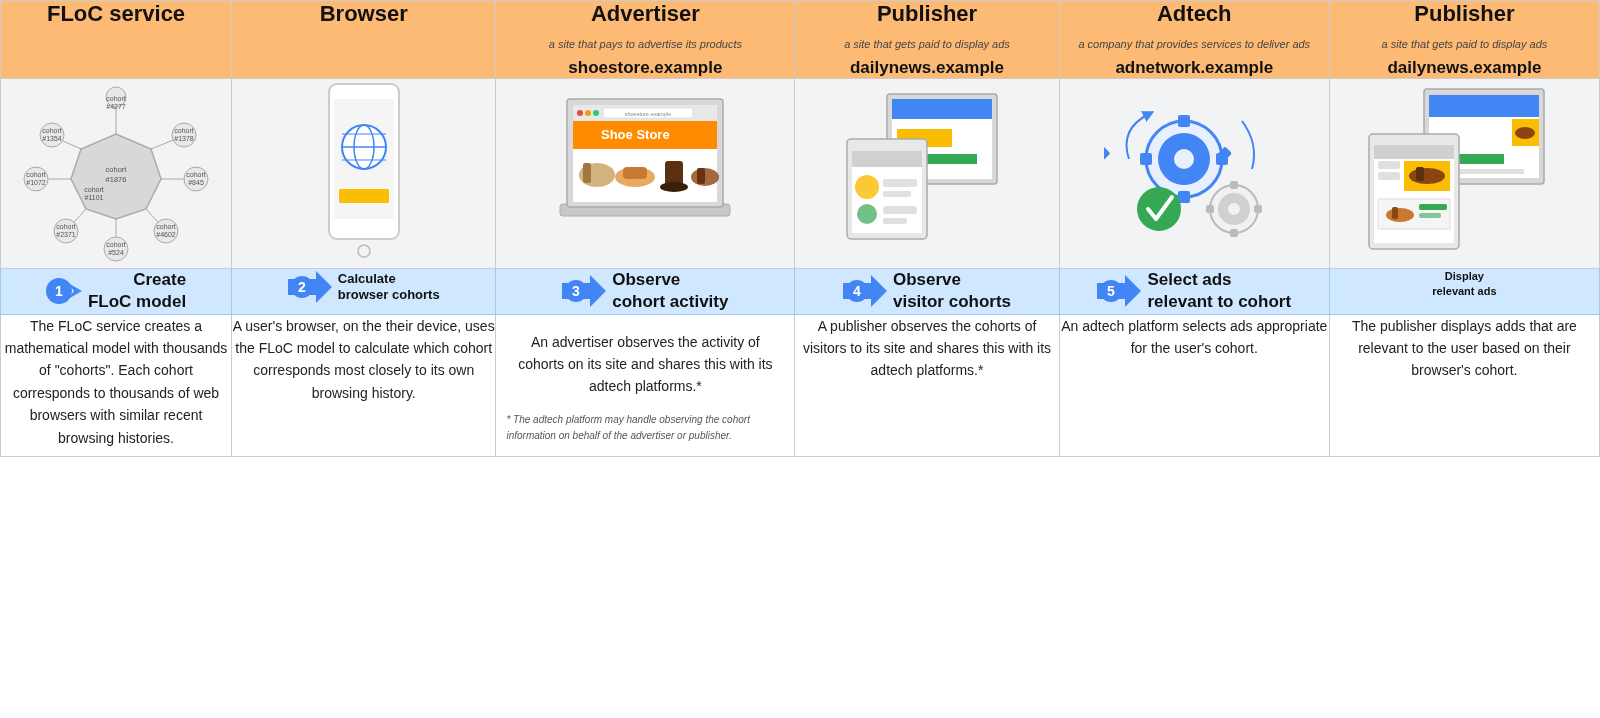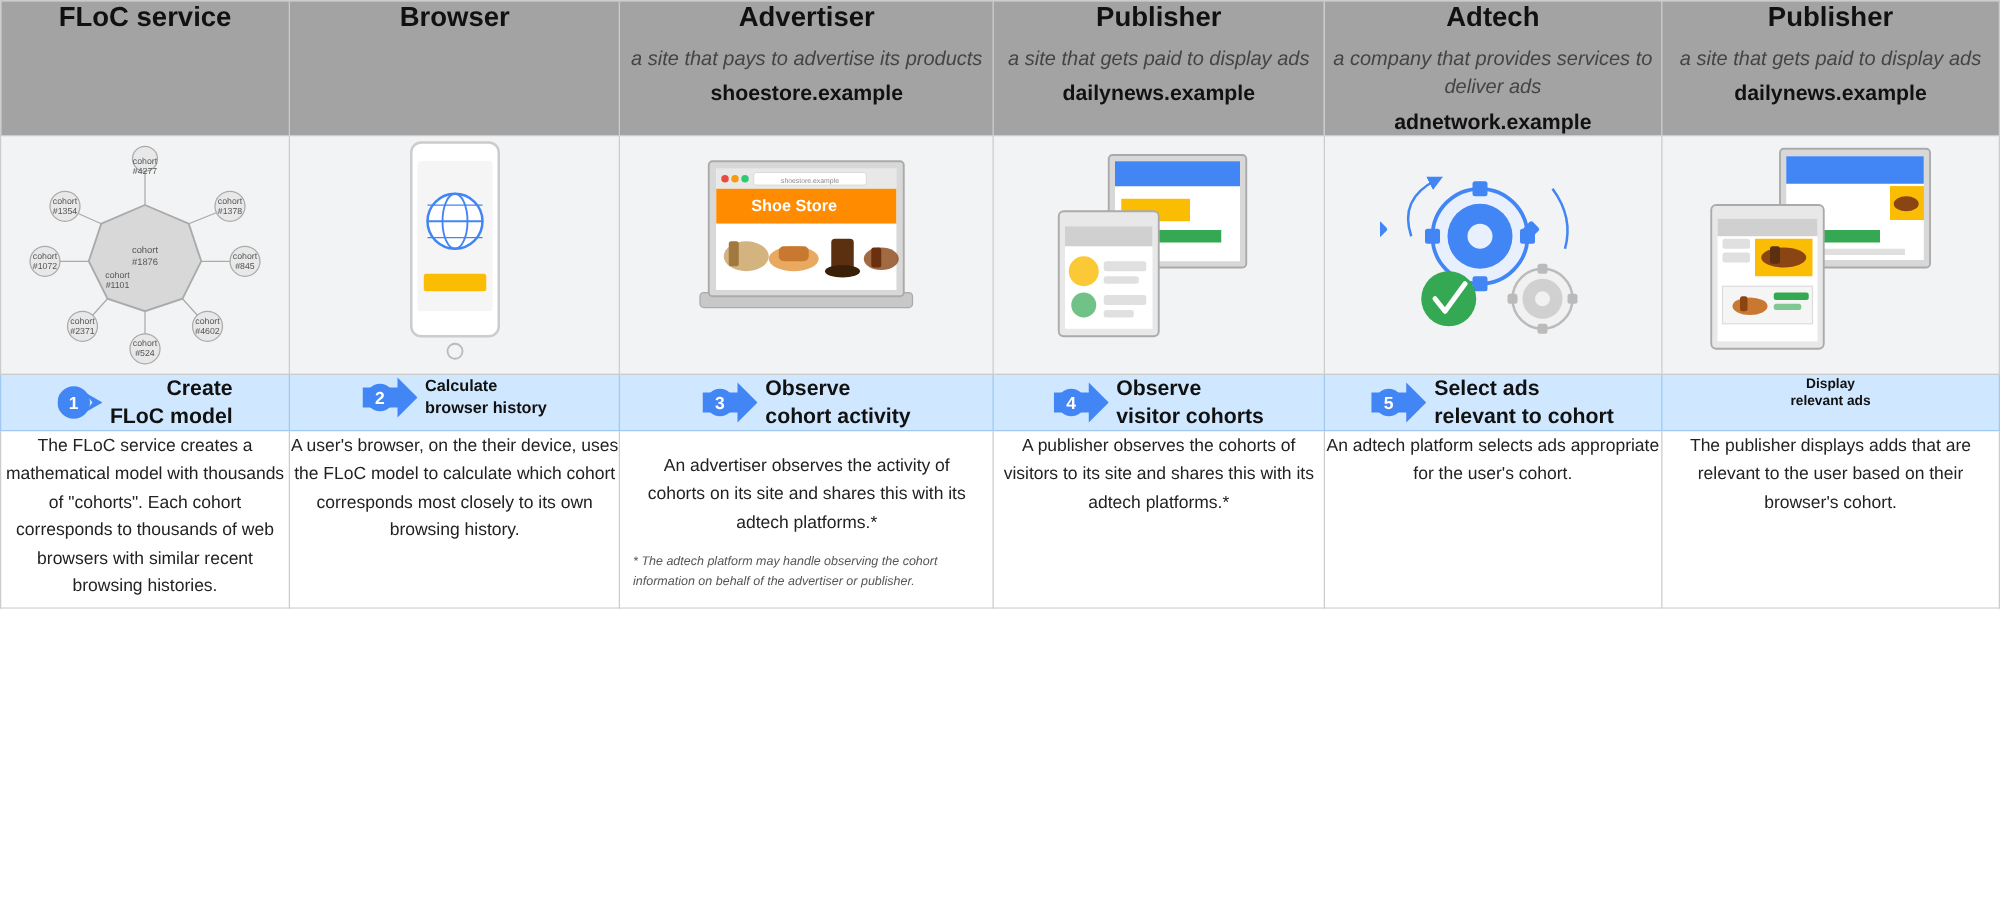--- a/index.html
+++ b/index.html
@@ -12,36 +12,36 @@
     }
 
     .main-table td {
       border: 1px solid #ccc;
       vertical-align: top;
       padding: 0;
     }
 
     
     .header-cell {
-      background: #a3a3a3;
+      background: #fdba74;
       text-align: center;
       padding: 18px 10px 12px;
       border-bottom: 1px solid #ccc;
     }
 
     .header-title {
       font-size: 22px;
       font-weight: bold;
       color: #111;
       display: block;
       margin-bottom: 4px;
     }
 
     .header-subtitle {
-      font-size: 16px;
+      font-size: 11px;
       font-style: italic;
       color: #444;
       display: block;
       line-height: 1.4;
       margin-bottom: 6px;
       margin-top: 10px;
     }
 
     .header-domain {
       font-size: 17px;
@@ -370,21 +370,21 @@
 
     <td class="step-cell col-browser" style="background:#d0e8ff; border-color:#a0c8f0;">
       <div style="display:flex; align-items:center; justify-content:center; gap:6px;">
         <svg width="44" height="36" viewBox="0 0 44 36">
           <polygon points="0,10 28,10 28,2 44,18 28,34 28,26 0,26" fill="#4285f4"></polygon>
           <circle cx="14" cy="18" r="11" fill="#4285f4"></circle>
           <text x="14" y="23" text-anchor="middle" font-size="14" font-weight="bold" fill="#fff">2</text>
         </svg>
         <div style="font-size:13px; font-weight:bold; color:#111; line-height:1.3; text-align:left;">
           <span>Calculate</span><br>
-          <span>browser history</span>
+          <span>browser cohorts</span>
         </div>
       </div>
     </td>
     <td class="step-cell col-advertiser" style="background:#d0e8ff; border-color:#a0c8f0;">
       <div style="display:flex; align-items:center; justify-content:center; gap:6px;">
         <svg width="44" height="36" viewBox="0 0 44 36">
           <polygon points="0,10 28,10 28,2 44,18 28,34 28,26 0,26" fill="#4285f4"></polygon>
           <circle cx="14" cy="18" r="11" fill="#4285f4"></circle>
           <text x="14" y="23" text-anchor="middle" font-size="14" font-weight="bold" fill="#fff">3</text>
         </svg>

